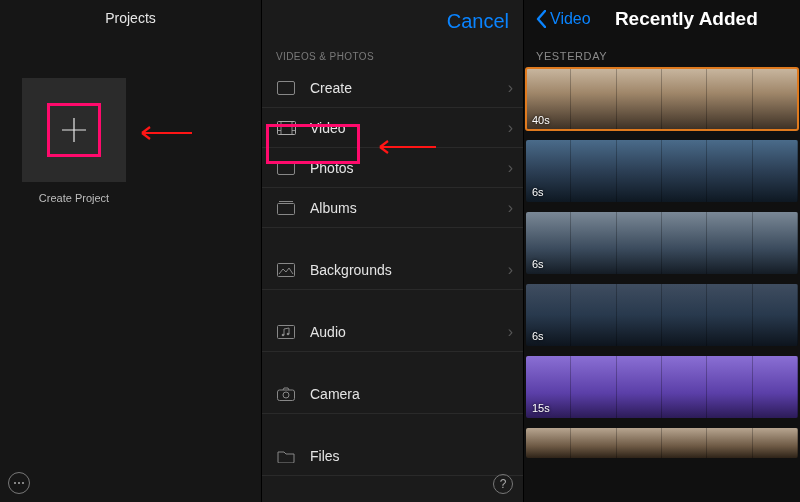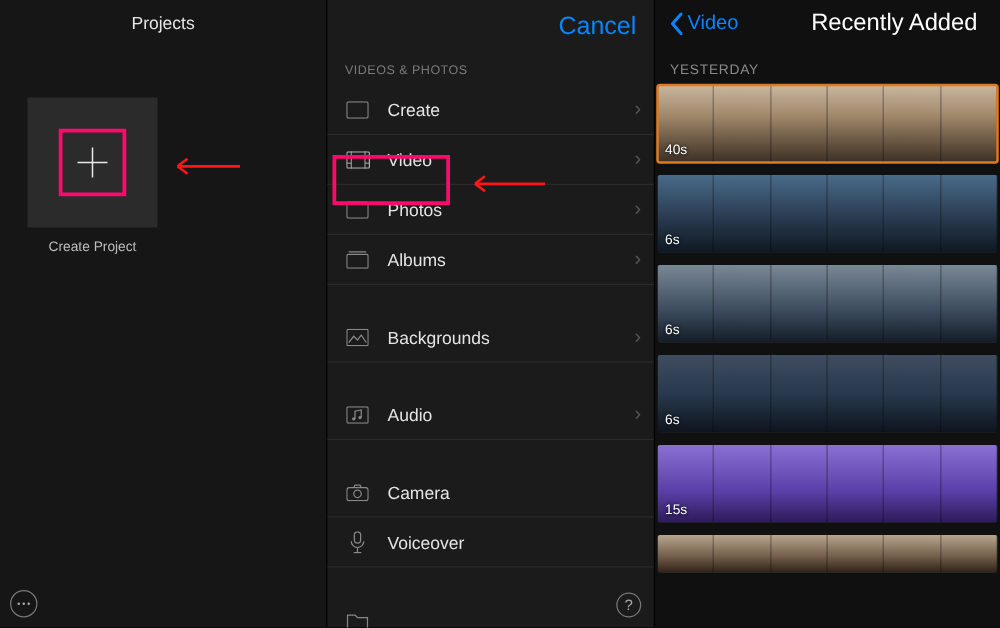--- a/index.html
+++ b/index.html
@@ -141,24 +141,24 @@
     padding: 8px 12px 6px;
   }
   .back {
     display: flex; align-items: center;
     color: #0a84ff;
     font-size: 16px;
   }
   .back svg { margin-right: 4px; }
   .right-title {
     flex: 1;
-    text-align: right;
+    text-align: center;
     padding-right: 6px;
     font-size: 19px;
-    font-weight: 400;
+    font-weight: 700;
     color: #fff;
   }
   .yesterday {
     font-size: 11px;
     letter-spacing: 0.6px;
     color: #8a8a8a;
     padding: 14px 12px 6px;
   }
   .thumb {
     height: 62px;
@@ -291,38 +291,30 @@
     <div class="ico">
       <svg width="18" height="14">
           <rect x="0.5" y="3" width="17" height="10.5" rx="2" fill="none" stroke="#888"></rect>
           <path d="M6 3l1-2h4l1 2" fill="none" stroke="#888"></path>
           <circle cx="9" cy="8" r="3" fill="none" stroke="#888"></circle>
         </svg>
     </div>
     <div class="row-label">Camera</div>
   </div>
 
-  <div class="row">
-    <div class="ico">
-      <svg width="14" height="18">
-          <rect x="4.5" y="0.5" width="5" height="9" rx="2.5" fill="none" stroke="#888"></rect>
-          <path d="M2 8a5 5 0 0 0 10 0M7 13v4M4 17h6" fill="none" stroke="#888"></path>
-        </svg>
-    </div>
-    <div class="row-label">Voiceover</div>
-  </div>
 
   <div class="gap"></div>
 
   <div class="row">
     <div class="ico">
       <svg width="18" height="14">
           <path d="M1 3h6l2 2h8v8a1 1 0 0 1-1 1H2a1 1 0 0 1-1-1z" fill="none" stroke="#888"></path>
         </svg>
     </div>
+    <div class="row-label">Files</div>
   </div>
 
   <div class="help-btn">?</div>
 </div>
 
 <div class="arrow arrow-left">
   <svg width="56" height="14">
       <path d="M56 7H6M6 7l8-6M6 7l8 6" stroke="#ff1515" stroke-width="2.2" fill="none"></path>
     </svg>
 </div>

